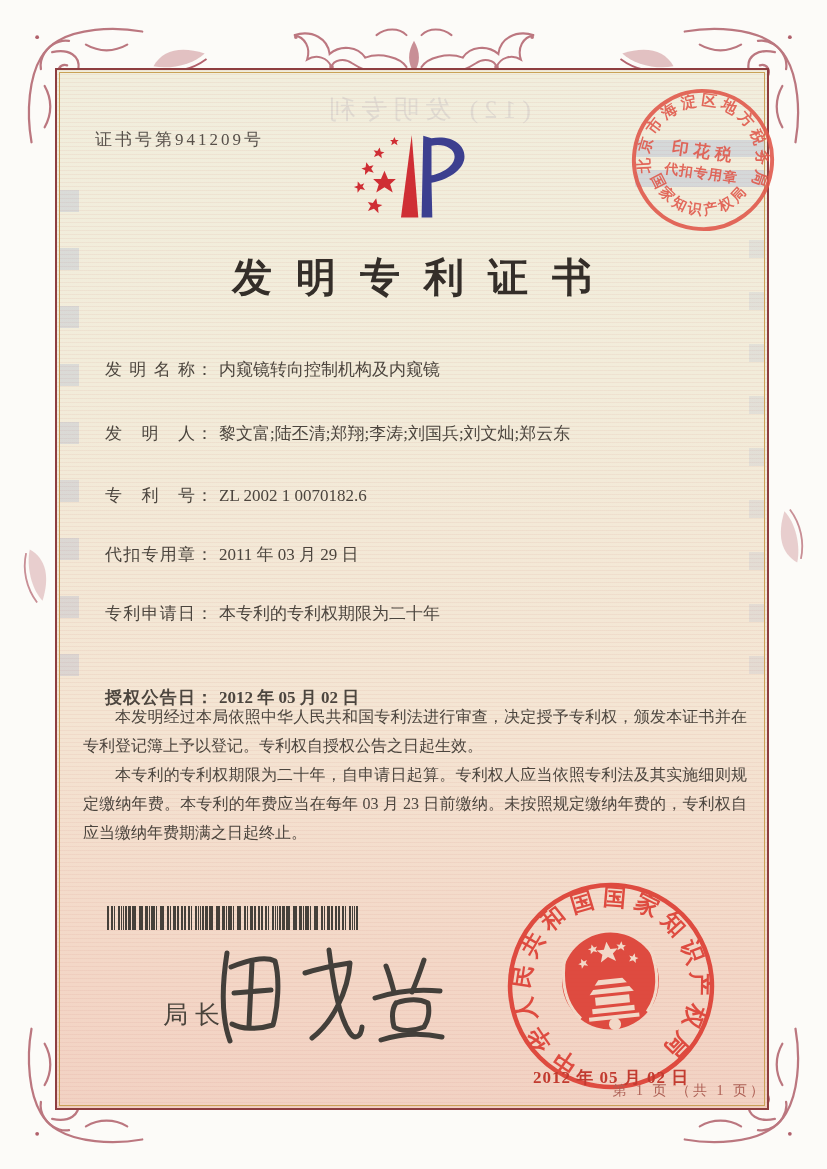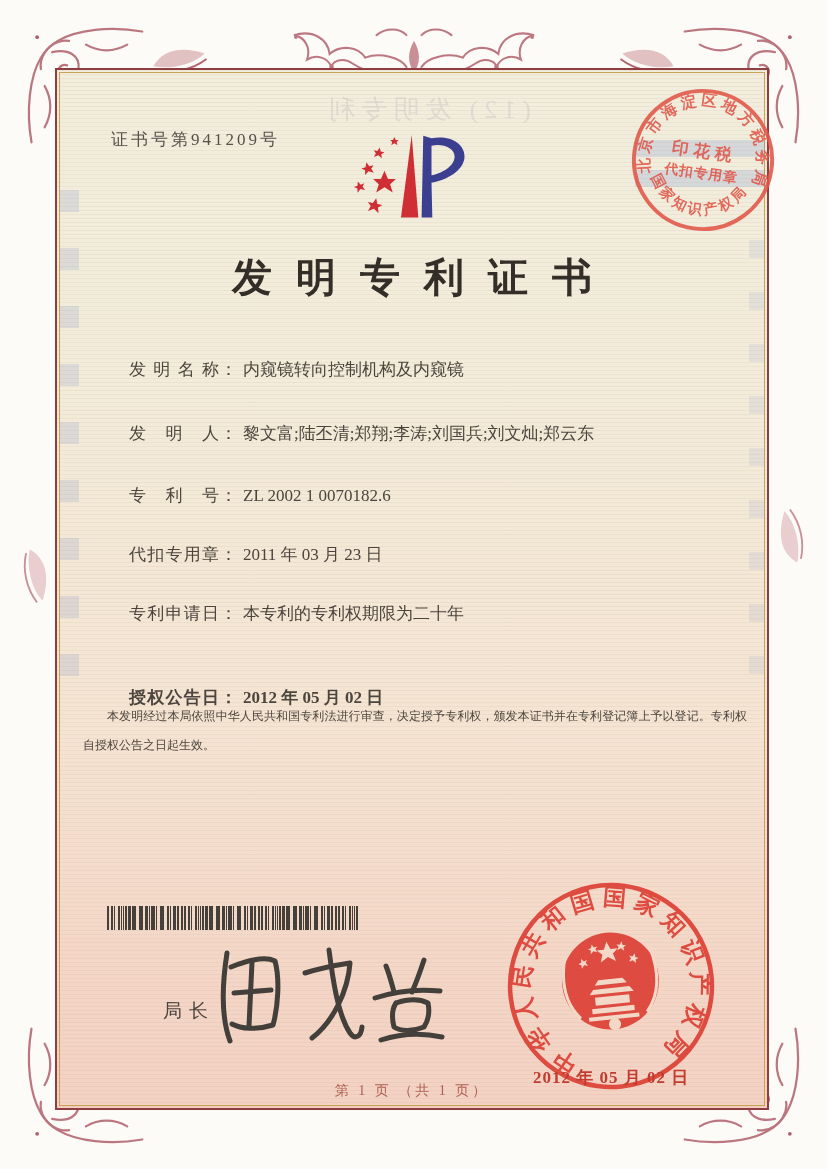--- a/index.html
+++ b/index.html
@@ -51,72 +51,72 @@
     opacity:.8;
   }
   .ghost-strip-right {
     position:absolute; right:3px; top:170px; width:15px; height:460px;
     background:repeating-linear-gradient(180deg, rgba(96,126,196,0.18) 0 18px, rgba(0,0,0,0) 18px 52px);
     opacity:.6;
   }
 
   .cert-number {
     position:absolute; left:38px; top:58px;
-    font-size:17px; letter-spacing:3px; color:#57504a;margin-left:16px;
+    font-size:17px; letter-spacing:3px; color:#57504a;
   }
 
   .logo { position:absolute; left:292px; top:50px; width:132px; height:114px; }
 
   .tax-stamp { position:absolute; left:572px; top:16px; width:148px; height:148px;
                transform:rotate(8deg); opacity:.88; }
 
   .cert-title {
     position:absolute; left:0; top:180px; width:100%;
     text-align:center; padding-left:24px;
     font-size:40px; letter-spacing:24px; font-weight:600; color:#342e29;
   }
 
   .fields { position:absolute; left:48px; top:0; width:620px; }
-  .field-row { position:absolute; left:0; font-size:17px; color:#4c453e; white-space:nowrap;margin-left:24px; }
+  .field-row { position:absolute; left:0; font-size:17px; color:#4c453e; white-space:nowrap; }
   .field-row .lbl {
     display:inline-block; width:90px; text-align:justify; text-align-last:justify;
     vertical-align:bottom;
   }
   .field-row .colon { display:inline-block; margin:0 6px 0 1px; }
   .f0 { top:288px; } .f1 { top:352px; } .f2 { top:414px; }
   .f3 { top:473px; } .f4 { top:532px; } .f5 { top:616px;font-weight:bold; }
 
   .body-text { position:absolute; left:26px; top:632px; width:664px; }
   .body-text p {
-    font-size:12px; line-height:29px; text-indent:2em;
+    font-size:16px; line-height:29px; text-indent:2em;
     text-align:justify; color:#4c453e;
   }
 
   .barcode {
     position:absolute; left:50px; top:836px; width:252px; height:24px;
     background:
       repeating-linear-gradient(90deg,#45403a 0 2px,rgba(0,0,0,0) 2px 5px,#45403a 5px 6px,rgba(0,0,0,0) 6px 11px),
       repeating-linear-gradient(90deg,#45403a 0 1px,rgba(0,0,0,0) 1px 4px,#45403a 4px 6px,rgba(0,0,0,0) 6px 7px);
   }
 
   .director-label {
     position:absolute; left:106px; top:928px;
-    font-size:19px; letter-spacing:7px; color:#4a443c;
+    font-size:25px; letter-spacing:7px; color:#4a443c;
   }
   .signature { position:absolute; left:152px; top:866px; width:280px; height:122px; }
 
   .office-seal { position:absolute; left:448px; top:810px; width:212px; height:212px;
                  transform:rotate(-6deg); opacity:.93; }
   .seal-date {
     position:absolute; left:448px; top:996px; width:212px; text-align:center;
     font-size:17px; letter-spacing:1px; color:#c23b30; font-weight:600;
   }
 
   .page-footer {
-    position:absolute; left:0; bottom:8px; width:100%; text-align:center;
+    position:absolute; left:0; bottom:8px; width:100%; text-align:right;
     font-size:14px; letter-spacing:3px; color:#ad5f54;
   }
 
   svg text { font-family:"Liberation Serif","DejaVu Serif",serif; }
 </style>
 </head>
 <body>
 
 <svg class="flourish fl-tl" viewBox="0 0 130 130">
   <g stroke="#b0606b" stroke-width="2.4" fill="none" stroke-linecap="round" opacity=".85">
@@ -240,32 +240,33 @@
     <div class="field-row f0">
       <span class="lbl">发明名称</span><span class="colon">：</span><span class="val">内窥镜转向控制机构及内窥镜</span>
     </div>
     <div class="field-row f1">
       <span class="lbl">发明人</span><span class="colon">：</span><span class="val">黎文富;陆丕清;郑翔;李涛;刘国兵;刘文灿;郑云东</span>
     </div>
     <div class="field-row f2">
       <span class="lbl">专利号</span><span class="colon">：</span><span class="val">ZL 2002 1 0070182.6</span>
     </div>
     <div class="field-row f3">
-      <span class="lbl">代扣专用章</span><span class="colon">：</span><span class="val">2011 年 03 月 23 日</span>
+      <span class="lbl">代扣专用章</span><span class="colon">：</span><span class="val">2011 年 03 月 29 日</span>
     </div>
     <div class="field-row f4">
       <span class="lbl">专利申请日</span><span class="colon">：</span><span class="val">本专利的专利权期限为二十年</span>
     </div>
     <div class="field-row f5">
       <span class="lbl">授权公告日</span><span class="colon">：</span><span class="val">2012 年 05 月 02 日</span>
     </div>
   </div>
 
   <div class="body-text">
     <p>本发明经过本局依照中华人民共和国专利法进行审查，决定授予专利权，颁发本证书并在专利登记簿上予以登记。专利权自授权公告之日起生效。</p>
+    <p>本专利的专利权期限为二十年，自申请日起算。专利权人应当依照专利法及其实施细则规定缴纳年费。本专利的年费应当在每年 03 月 23 日前缴纳。未按照规定缴纳年费的，专利权自应当缴纳年费期满之日起终止。</p>
   </div>
 
   <div class="barcode"></div>
 
   <div class="director-label">局长</div>
 
   <svg class="signature" viewBox="0 0 280 120" aria-label="田力普">
     <g stroke="#433f3a" stroke-width="5" fill="none" stroke-linecap="round" stroke-linejoin="round">
       <path d="M18,16 C13,48 12,80 21,104"></path>
       <path d="M22,30 C42,22 58,20 66,24 C71,42 69,70 64,88 C48,93 32,92 23,87"></path>

